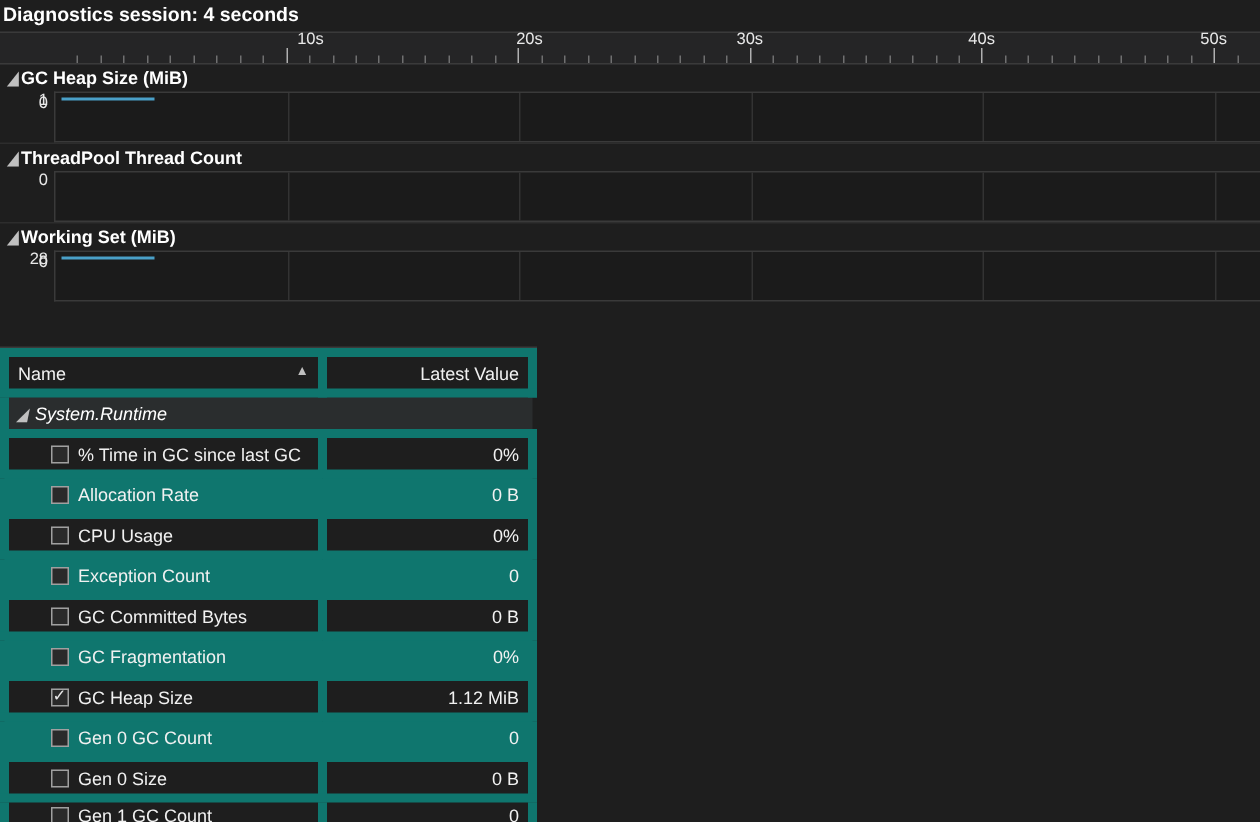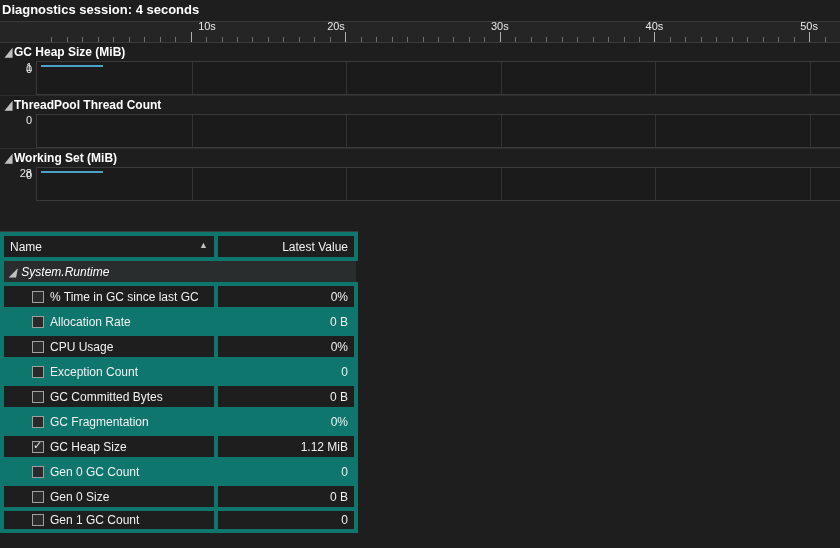--- a/index.html
+++ b/index.html
@@ -73,21 +73,21 @@
     height: 2px; background: #4aa0c8;
   }
   
   .spacer { height: 30px; background: #1e1e1e; }
   .counters {
     width: 358px;
     border-top: 1px solid #3a3a3a;
   }
   .counters table { width: 100%; border-collapse: collapse; }
   .counters th, .counters td {
-    border: 4px solid #0f766e;
+    border: 6px solid #0f766e;
     padding: 4px 6px 3px 6px;
     font-size: 12px;
     white-space: nowrap;
     margin-top: 35px;
   }
   .counters th {
     font-weight: 400; text-align: left;
     background: #1e1e1e;
     color: #f1f1f1;
   }
@@ -146,21 +146,21 @@
       <div class="ruler-tick-minor" style="left: 170.077px;"></div>
       <div class="ruler-tick-minor" style="left: 185.538px;"></div>
       <div class="ruler-tick-minor" style="left: 201px;"></div>
       <div class="ruler-tick-minor" style="left: 216.462px;"></div>
       <div class="ruler-tick-minor" style="left: 231.923px;"></div>
       <div class="ruler-tick-minor" style="left: 247.385px;"></div>
       <div class="ruler-tick-minor" style="left: 262.846px;"></div>
       <div class="ruler-tick-minor" style="left: 278.308px;"></div>
       <div class="ruler-tick-minor" style="left: 293.769px;"></div>
       <div class="ruler-tick-major" style="left: 309.231px;"></div>
-      <div class="ruler-label" style="left: 300px;">20s</div>
+      <div class="ruler-label" style="left: 317px;">20s</div>
       <div class="ruler-tick-minor" style="left: 324.692px;"></div>
       <div class="ruler-tick-minor" style="left: 340.154px;"></div>
       <div class="ruler-tick-minor" style="left: 355.615px;"></div>
       <div class="ruler-tick-minor" style="left: 371.077px;"></div>
       <div class="ruler-tick-minor" style="left: 386.538px;"></div>
       <div class="ruler-tick-minor" style="left: 402px;"></div>
       <div class="ruler-tick-minor" style="left: 417.462px;"></div>
       <div class="ruler-tick-minor" style="left: 432.923px;"></div>
       <div class="ruler-tick-minor" style="left: 448.385px;"></div>
       <div class="ruler-tick-major" style="left: 463.846px;"></div>

